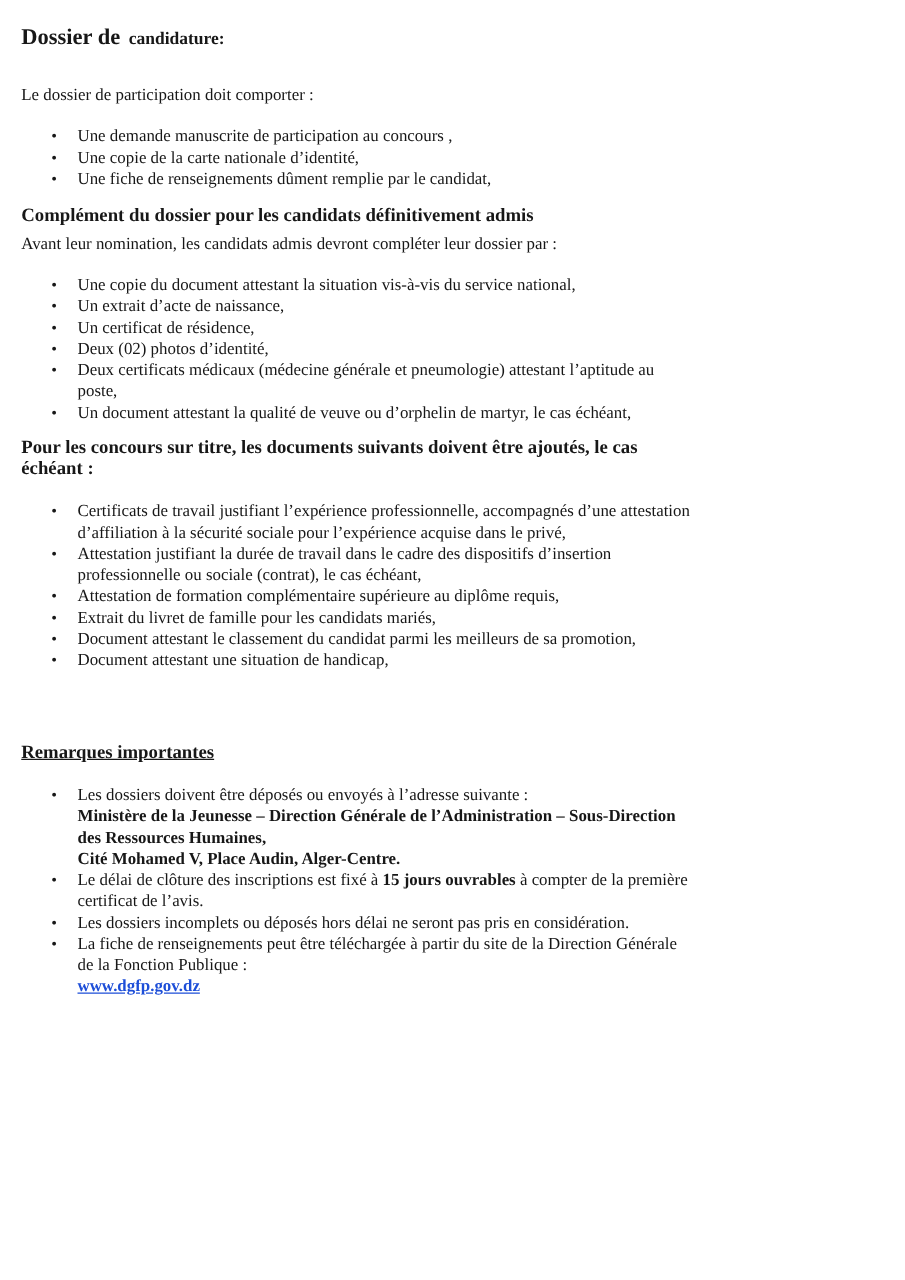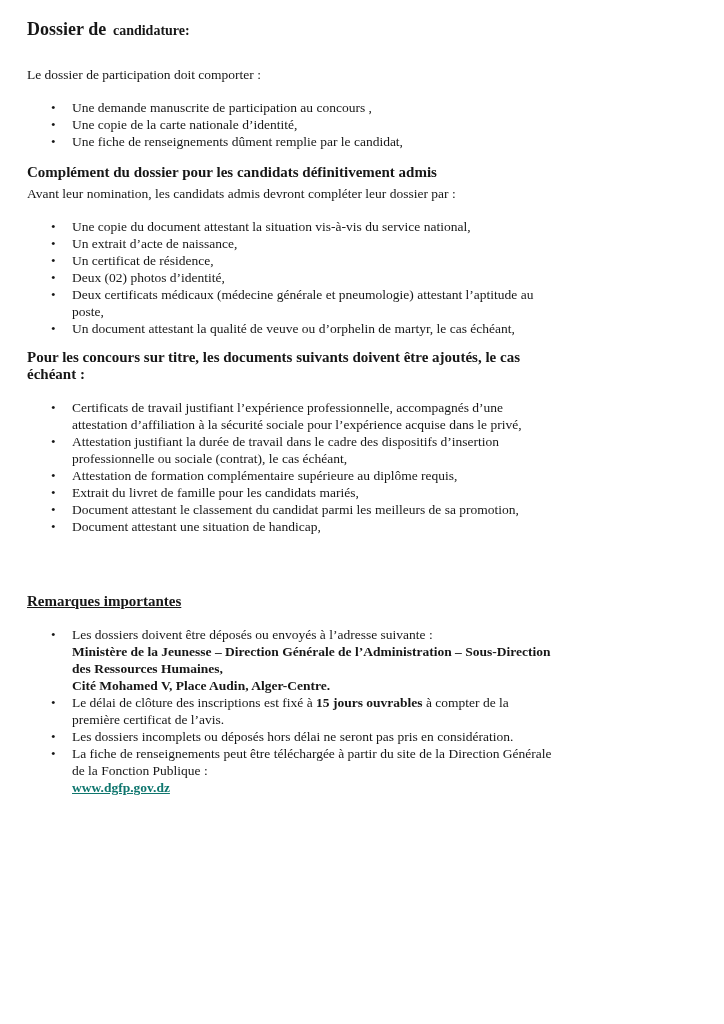--- a/index.html
+++ b/index.html
@@ -9,21 +9,21 @@
     height: 1024px;
     overflow: hidden;
     font-family: "Liberation Serif", "DejaVu Serif", serif;
     font-size: 13.5px;
     line-height: 17px;
     color: #171717;
   }
   .page {
     width: 584px;
     height: 1024px;
-    padding: 15px 22px 0 27px;
+    padding: 15px 22px 0 17px;
   }
   h1 {
     font-weight: bold;
     margin-bottom: 24px;
     line-height: 22px;
   }
   .t-main { font-size: 18px; }
   .t-sub  { font-size: 14px; }
   section.sec { margin-top: 0; }
   .heading {
@@ -101,17 +101,17 @@
           <li><span class="">Document attestant le classement du candidat parmi les meilleurs de sa promotion,</span></li>
           <li><span class="">Document attestant une situation de handicap,</span></li>
         </ul>
       </section>
       <section class="sec">
         <h2 class="heading">Remarques importantes</h2>
         <ul class="bullets">
           <li><span class="">Les dossiers doivent être déposés ou envoyés à l’adresse suivante :</span><span class="bold block">Ministère de la Jeunesse – Direction Générale de l’Administration – Sous-Direction des Ressources Humaines,</span><span class="bold block">Cité Mohamed V, Place Audin, Alger-Centre.</span></li>
           <li><span class="">Le délai de clôture des inscriptions est fixé à </span><span class="bold ">15 jours ouvrables</span><span class=""> à compter de la première certificat de l’avis.</span></li>
           <li><span class="">Les dossiers incomplets ou déposés hors délai ne seront pas pris en considération.</span></li>
-          <li><span class="">La fiche de renseignements peut être téléchargée à partir du site de la Direction Générale de la Fonction Publique :</span><a class="link block" href="#" style="color: #0f766e;">www.dgfp.gov.dz</a></li>
+          <li><span class="">La fiche de renseignements peut être téléchargée à partir du site de la Direction Générale de la Fonction Publique :</span><a class="link block" href="#" style="color: #1d4ed8;">www.dgfp.gov.dz</a></li>
         </ul>
       </section>
     </div>
 </div>
 
 </body></html>

